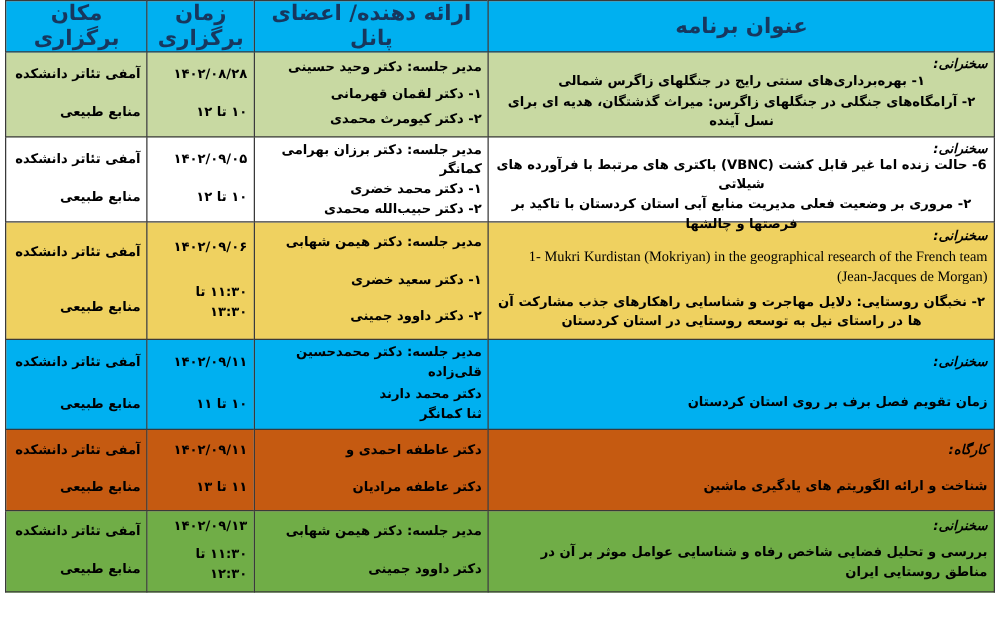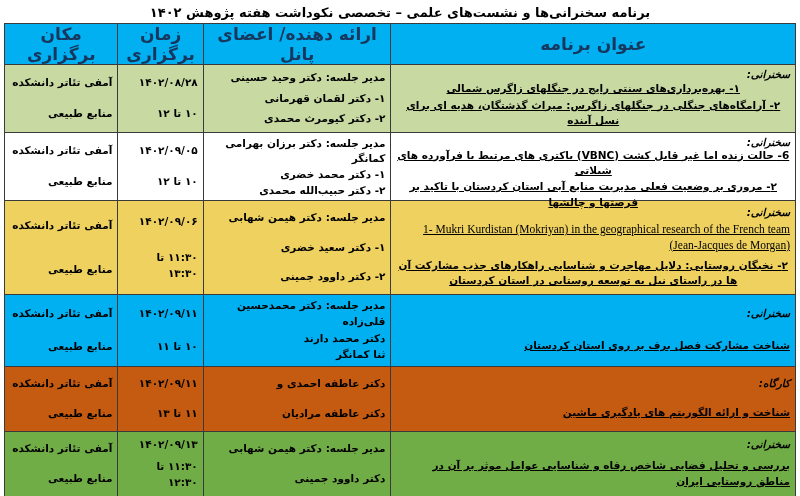--- a/index.html
+++ b/index.html
@@ -36,34 +36,33 @@
   .row-3 .wrap{height:70px;}
   .row-4 .wrap{height:63px;}
   .row-5 .wrap{height:63px;}
   tbody tr.row-0{height:68px;}
   tbody tr.row-1{height:68px;}
   tbody tr.row-2{height:94px;}
   tbody tr.row-3{height:72px;}
   tbody tr.row-4{height:65px;}
   tbody tr.row-5{height:65px;}
   .ptype{font-style:italic;text-align:right;}
-  .pline{text-align:center;line-height:1.5;text-decoration:underline;}
+  .pline{text-align:center;line-height:1.5;}
   .pline.single{text-align:right;}
   .pline.en{
     direction:ltr;text-align:right;font-family:"Liberation Serif",serif;
     font-weight:normal;font-size:11.5px;padding-left:18px;text-indent:-18px;
     line-height:1.35;
   }
   .panel-line,.time-line,.loc-line{text-align:right;line-height:1.5;}
 </style>
 </head>
 <body style="--header-bg: #00b0f0; --header-text: #17375e;">
 
 <div class="sheet">
-  <div class="doc-title">برنامه سخنرانی‌ها و نشست‌های علمی – تخصصی نکوداشت هفته پژوهش ۱۴۰۲</div>
 
   <table class="schedule">
     <thead>
       <tr>
         <th class="col-program">عنوان برنامه</th>
         <th class="col-panel">ارائه دهنده/ اعضای پانل</th>
         <th class="col-time">زمان برگزاری</th>
         <th class="col-loc">مکان برگزاری</th>
       </tr>
     </thead>
@@ -149,21 +148,21 @@
             <div class="wrap">
               <div class="loc-line">آمفی تئاتر دانشکده</div>
               <div class="loc-line">منابع طبیعی</div>
             </div>
           </td>
         </tr>
         <tr class="row-3" style="background: rgb(0, 176, 240);">
           <td class="col-program">
             <div class="wrap">
               <div class="ptype">سخنرانی:</div>
-              <div class="pline single">شناخت مشارکت فصل برف بر روی استان کردستان</div>
+              <div class="pline single">زمان تقویم فصل برف بر روی استان کردستان</div>
             </div>
           </td>
           <td class="col-panel">
             <div class="wrap">
               <div class="panel-line">مدیر جلسه: دکتر محمدحسین قلی‌زاده</div>
               <div class="panel-line">دکتر محمد دارند</div>
               <div class="panel-line">ثنا کمانگر</div>
             </div>
           </td>
           <td class="col-time">

